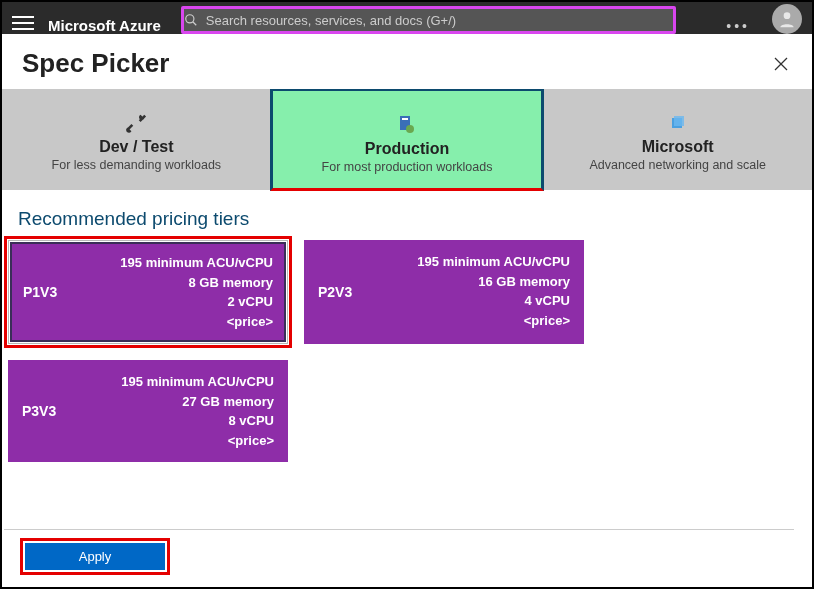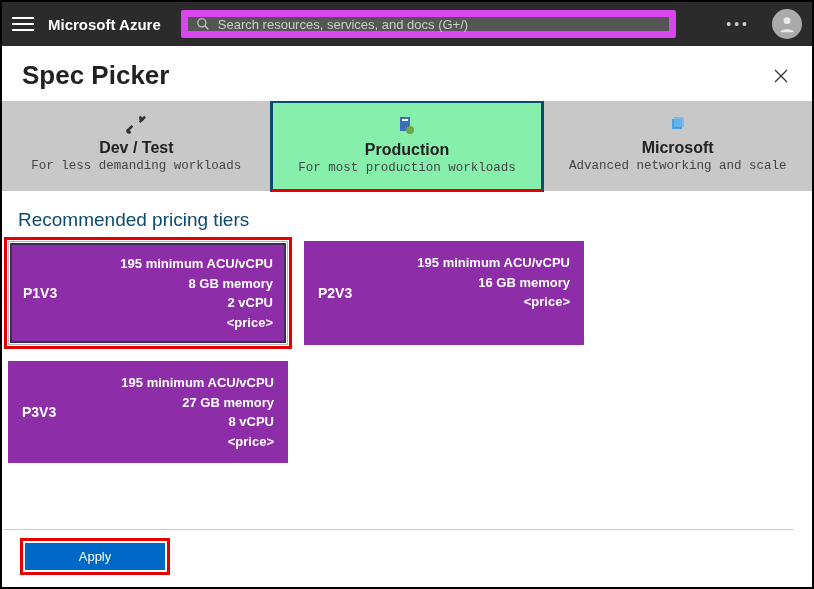--- a/index.html
+++ b/index.html
@@ -1,48 +1,48 @@
 <!DOCTYPE html>
 <html><head>
   <meta charset="utf-8">
   <style>
     * { margin: 0; padding: 0; box-sizing: border-box; font-family: "Segoe UI", Arial, sans-serif; }
     body { width: 814px; height: 589px; background: #fff; border: 2px solid #000; overflow: hidden; position: relative; }
     
     
-    .topbar { background: #2b2b2b; height: 44px; display: flex; align-items: center; padding: 0 10px; gap: 14px; }
+    .topbar { background: #2b2b2b; height: 32px; display: flex; align-items: flex-end; padding: 0 10px; gap: 14px; }
     .hamburger { width: 22px; height: 22px; display: flex; flex-direction: column; justify-content: center; gap: 4px; cursor: pointer; }
     .hamburger span { height: 2px; background: #fff; width: 100%; }
     .brand { color: #fff; font-weight: 600; font-size: 15px; }
     .search-wrap { flex: 0 0 auto; width: 495px; margin-left: 6px; }
-    .search { width: 100%; height: 28px; background: #555; border: 7px solid #d946ef; border-radius: 2px; display: flex; align-items: center; padding: 0 8px; gap: 8px; }
+    .search { width: 100%; height: 28px; background: #555; border: 3px solid #d946ef; border-radius: 2px; display: flex; align-items: center; padding: 0 0; gap: 8px; }
     .search input { flex: 1; background: transparent; border: none; color: #ccc; font-size: 13px; outline: none; }
     .search input::placeholder { color: #ccc; }
     .topbar-spacer { flex: 1; }
     .ellipsis { color: #ccc; letter-spacing: 3px; font-size: 14px; cursor: pointer; padding: 0 8px; }
     .avatar { width: 30px; height: 30px; border-radius: 50%; background: #aaa; display: flex; align-items: center; justify-content: center; }
     
     
     .blade-header { display: flex; align-items: center; justify-content: space-between; padding: 14px 20px 10px 20px; }
     .blade-title { font-size: 26px; font-weight: 700; color: #222; }
     .close-x { font-size: 18px; color: #333; cursor: pointer; padding: 4px; }
     
     
     .scroll-area { height: 500px; overflow-y: scroll; }
     .scroll-area::-webkit-scrollbar { width: 16px; }
     .scroll-area::-webkit-scrollbar-track { background: #f0f0f0; }
     .scroll-area::-webkit-scrollbar-thumb { background: #c0c0c0; border-radius: 0; }
     
     
     .cats { display: flex; background: #c8c8c8; }
-    .cat { flex: 1; text-align: center; padding: 12px 8px 14px 8px; cursor: pointer; }
+    .cat { flex: 1; text-align: center; padding: 23px 8px 14px 8px; cursor: pointer; }
     .cat.sel { background: #86efac; border: 3px solid #0c4a6e; border-bottom: 3px solid #e40000; margin: -1px; }
     .cat-icon { width: 22px; height: 22px; margin: 0 auto 4px; }
     .cat-title { font-size: 16px; font-weight: 600; color: #222; }
-    .cat-sub { font-size: 12.5px; color: #444; margin-top: 2px; font-family: Liberation Mono, monospace; }
+    .cat-sub { font-size: 12.5px; color: #444; margin-top: 2px; }
     
     
     .section-title { font-size: 19px; font-weight: 400; color: #0c4a6e; padding: 18px 16px 10px 16px; }
     
     
     .tiers { display: flex; flex-wrap: wrap; gap: 16px; padding: 0 12px 20px 6px; }
     .tier { width: 280px; background: #8e2da8; color: #fff; padding: 12px 14px; display: flex; cursor: pointer; }
     .tier.sel-red { outline: 3px solid #e40000; outline-offset: 1px; }
     .tier.sel-inner { box-shadow: inset 0 0 0 1px #fff, inset 0 0 0 3px #3b2e58; border: 1px solid #b8b8b8; }
     .tier-name { width: 58px; font-weight: 700; font-size: 14px; display: flex; align-items: center; }
@@ -139,20 +139,21 @@
         <div>8 GB memory</div>
         <div>2 vCPU</div>
         <div>&lt;price&gt;</div>
       </div>
     </div>
     <div class="tier">
       <div class="tier-name">P2V3</div>
       <div class="tier-specs">
         <div>195 minimum ACU/vCPU</div>
         <div>16 GB memory</div>
+        <div>4 vCPU</div>
         <div>&lt;price&gt;</div>
       </div>
     </div>
     <div class="tier">
       <div class="tier-name">P3V3</div>
       <div class="tier-specs">
         <div>195 minimum ACU/vCPU</div>
         <div>27 GB memory</div>
         <div>8 vCPU</div>
         <div>&lt;price&gt;</div>

